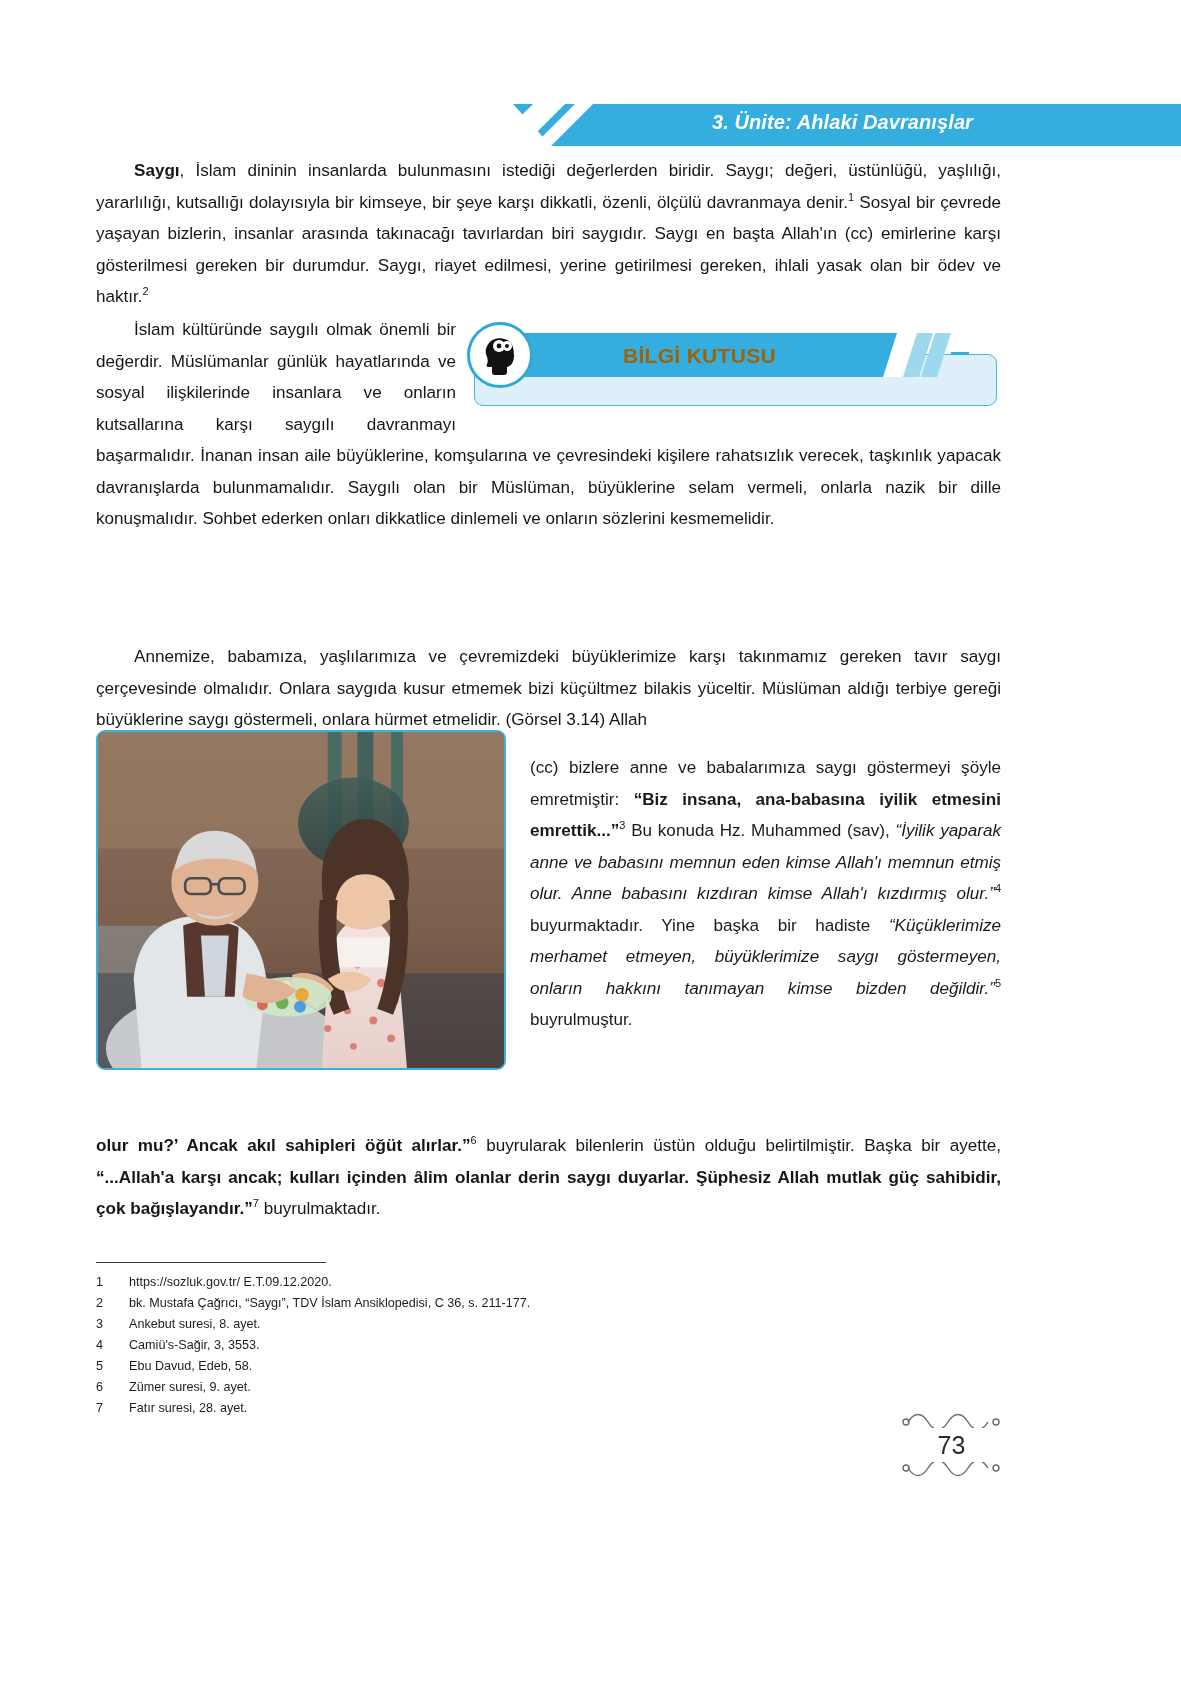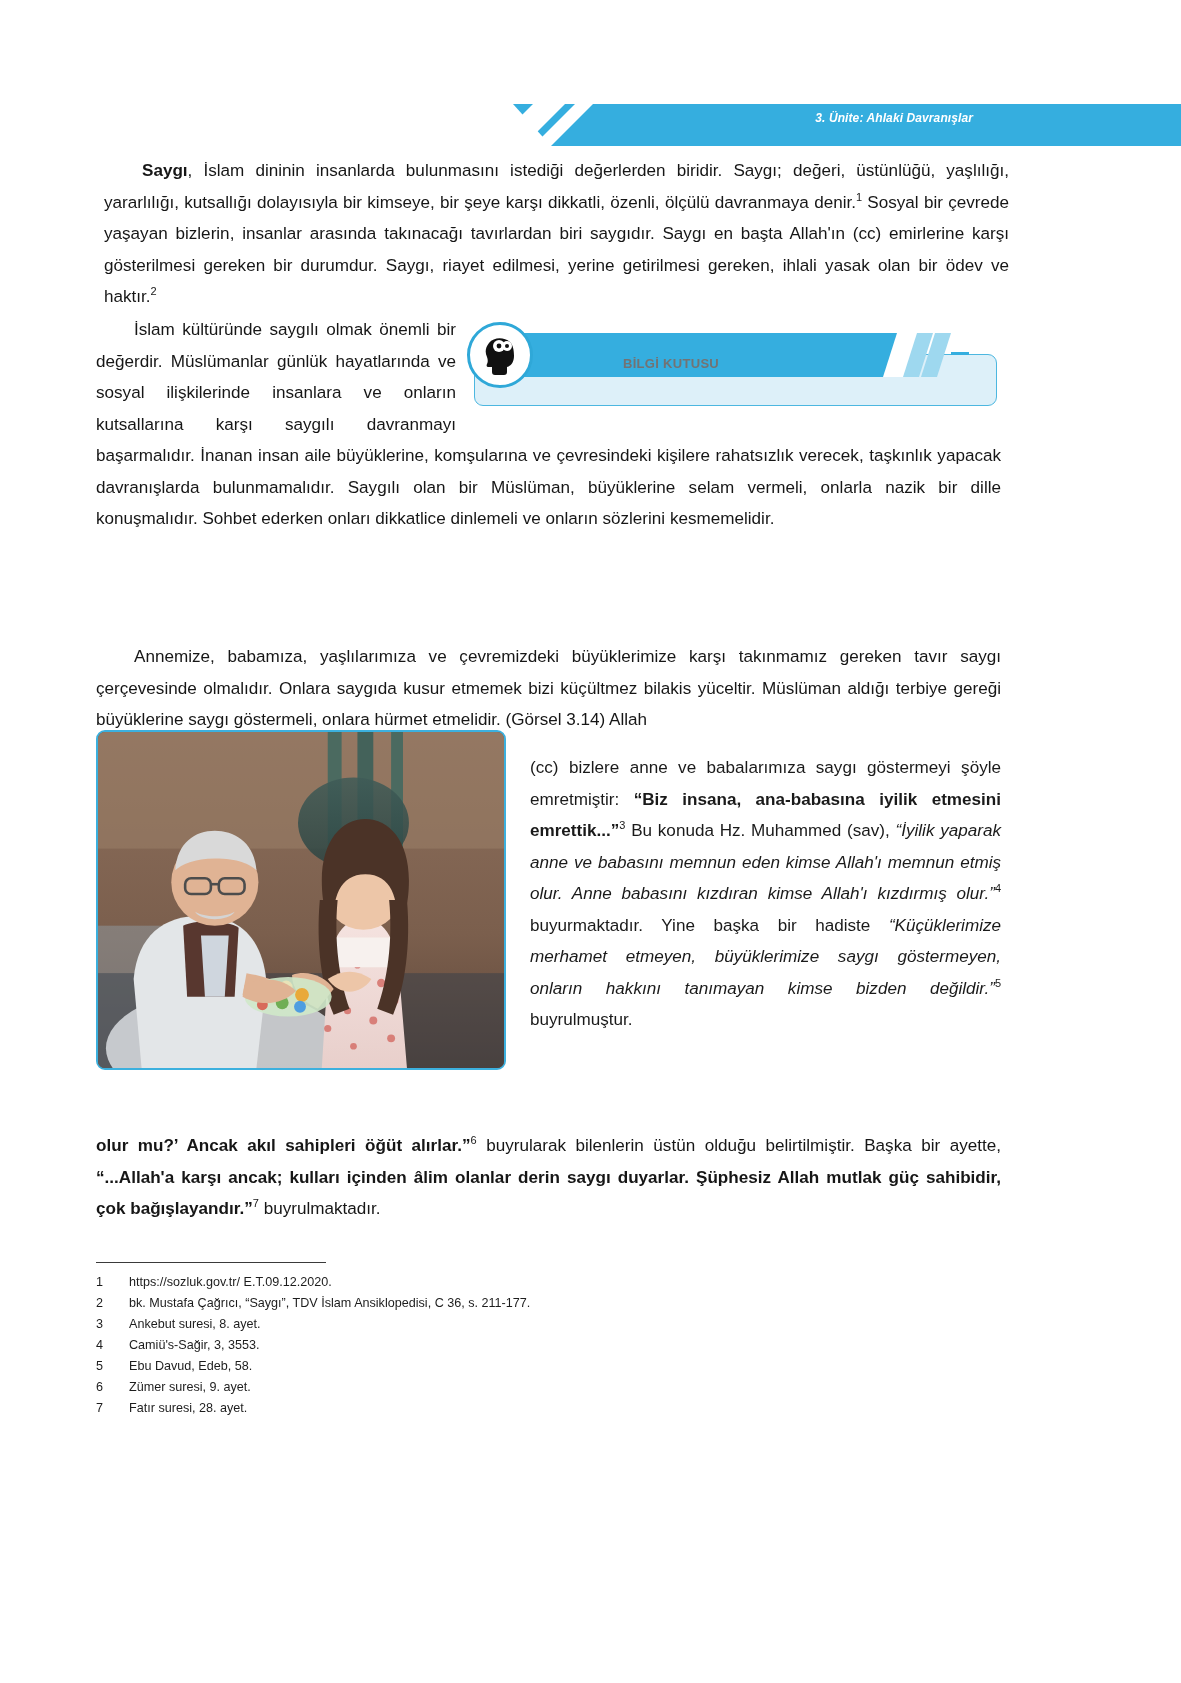--- a/index.html
+++ b/index.html
@@ -20,21 +20,21 @@
     top: 104px;
     left: 513px;
     width: 668px;
     height: 42px;
   }
   .header-band svg { display:block; }
   .header-title {
     position: absolute;
     top: 111px;
     right: 208px;
-    font-size: 12px;
+    font-size: 20px;
     font-weight: bold;
     font-style: italic;
     color: #ffffff;
     letter-spacing: .1px;
     white-space: nowrap;
   }
 
   
   .page {
     position: absolute;
@@ -50,21 +50,21 @@
     line-height: 31.5px;
     text-align: justify;
     color: #161616;
   }
   .indent { text-indent: 38px; }
   .sup { font-size: 11px; vertical-align: super; line-height: 0; }
 
   
   .para-intro {
     position: absolute;
-    top: 155px; left: 8px; width: 905px;
+    top: 155px; left: 0; width: 905px;
   }
   
   .flow-wrap { position: absolute; top: 314px; left: 0; width: 905px; }
   .float-box {
     float: right;
     width: 527px;
     margin: 34px 0 6px 18px;
     shape-margin: 0;
   }
   .para-flow { font-size: 17.1px; line-height: 31.5px; text-align: justify; }
@@ -82,25 +82,24 @@
   .info-bar {
     position: absolute;
     top: -22px; left: 24px;
     width: 470px; height: 44px;
   }
   .info-bar svg { display:block; }
   .info-label {
     position: absolute;
     top: -11px;
     left: 148px;
-    font-size: 13px;
+    font-size: 21px;
     font-weight: bold;
-    color: #737373;
+    color: #a16207;
     letter-spacing: .3px;
-    margin-top: 12px;
   }
   .brain-badge {
     position: absolute;
     top: -33px; left: -8px;
     width: 66px; height: 66px;
     border-radius: 50%;
     background: #ffffff;
     border: 3px solid #2fa8d8;
     display: flex;
     align-items: center;
@@ -369,14 +368,27 @@
     <div class="fn-row">
       <span class="fn-num">6</span>
       <span class="fn-text">Zümer suresi, 9. ayet.</span>
     </div>
     <div class="fn-row">
       <span class="fn-num">7</span>
       <span class="fn-text">Fatır suresi, 28. ayet.</span>
     </div>
   </div>
 
+  <div class="pagenum-wrap">
+    <svg class="orn" width="99" height="16" viewBox="0 0 99 16">
+      <path d="M6 10c6-10 14-10 20 0s14 10 20 0 14-10 20 0 14 10 20 0" fill="none" stroke="#6b6b6b" stroke-width="1.4"></path>
+      <circle cx="4" cy="10" r="3" fill="none" stroke="#6b6b6b" stroke-width="1.4"></circle>
+      <circle cx="94" cy="10" r="3" fill="none" stroke="#6b6b6b" stroke-width="1.4"></circle>
+    </svg>
+    <div class="pagenum">73</div>
+    <svg class="orn" width="99" height="16" viewBox="0 0 99 16">
+      <path d="M6 6c6 10 14 10 20 0s14-10 20 0 14 10 20 0 14-10 20 0" fill="none" stroke="#6b6b6b" stroke-width="1.4"></path>
+      <circle cx="4" cy="6" r="3" fill="none" stroke="#6b6b6b" stroke-width="1.4"></circle>
+      <circle cx="94" cy="6" r="3" fill="none" stroke="#6b6b6b" stroke-width="1.4"></circle>
+    </svg>
+  </div>
 
 </div>
 
 </body></html>

